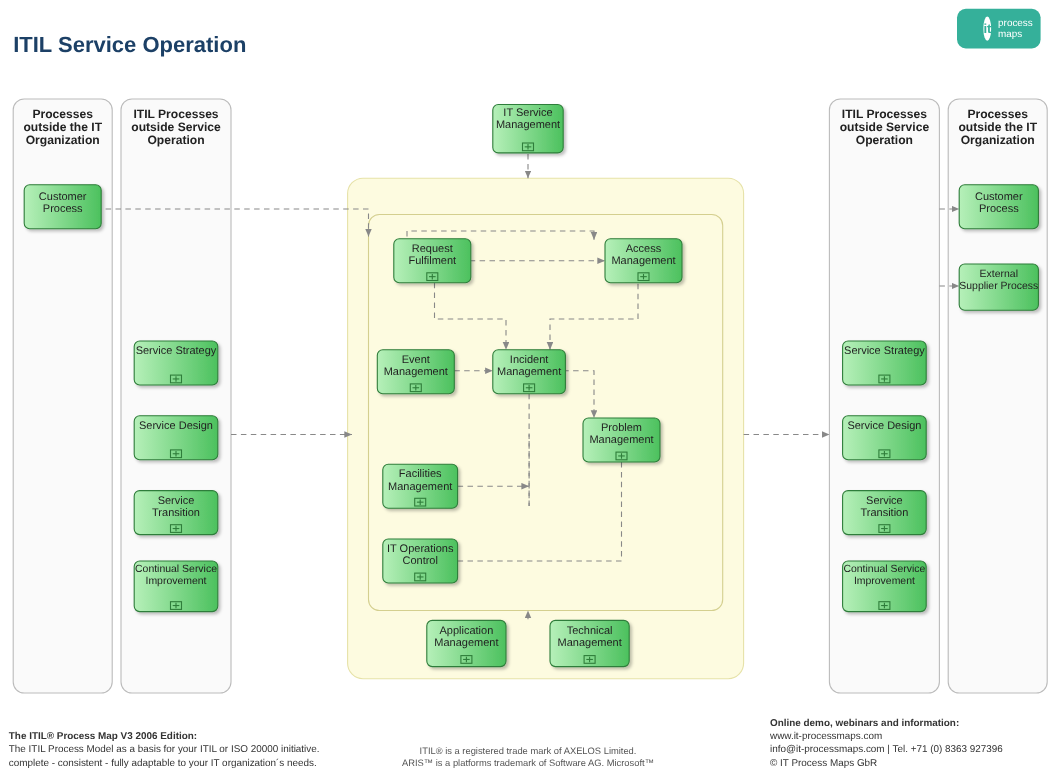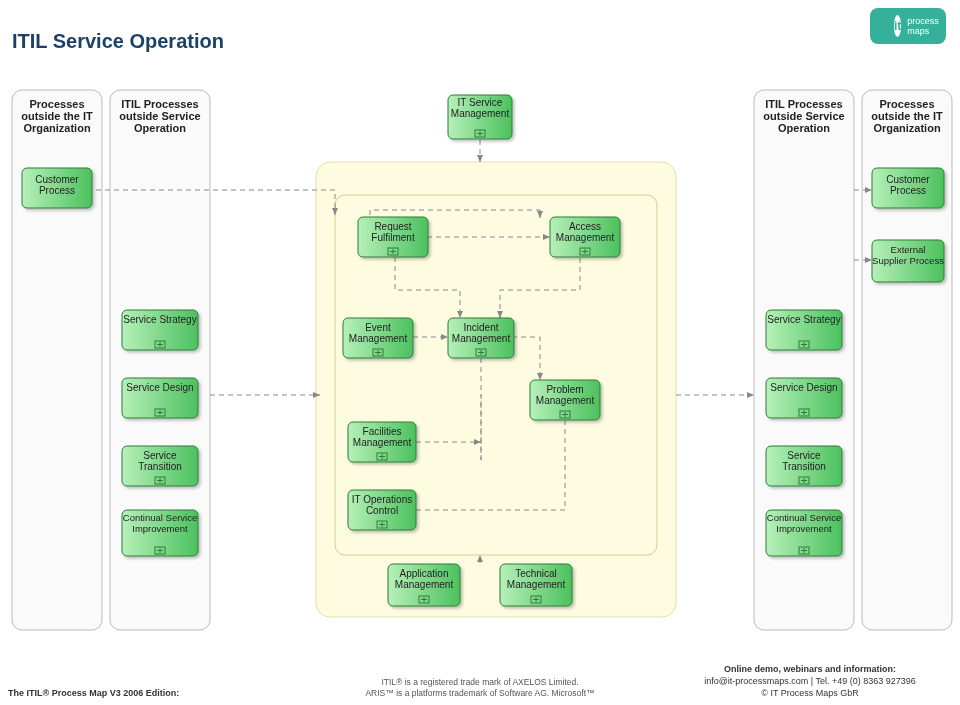--- a/index.html
+++ b/index.html
@@ -66,27 +66,27 @@
     position: absolute;
     left: 0; right: 0;
     bottom: 6px;
     text-align: center;
     font-size: 8.5px;
     line-height: 11px;
     color: #555;
   }
   .footer-right {
     position: absolute;
-    right: 20px;
+    right: 0;
     bottom: 6px;
     width: 260px;
     font-size: 9px;
     line-height: 12px;
     color: #333;
-    text-align: center;
+    text-align: left;
   }
   .footer-right .hdr { font-weight: bold; }
 </style>
 </head>
 <body>
 
 <div class="title">ITIL Service Operation</div>
 <div class="logo">
   <div class="circle">it</div>
   <div class="txt">
@@ -318,22 +318,25 @@
     <foreignObject x="872" y="174" width="72" height="28"><div xmlns="http://www.w3.org/1999/xhtml" style="font-size:10px;text-align:center;font-family:Arial">Customer Process</div></foreignObject>
   </g>
   <g filter="url(#shadow)">
     <rect x="872" y="240" width="72" height="42" rx="5" fill="url(#greenGrad)" stroke="#2f7d3a"></rect>
     <foreignObject x="872" y="244" width="72" height="34"><div xmlns="http://www.w3.org/1999/xhtml" style="font-size:9.5px;text-align:center;font-family:Arial">External Supplier Process</div></foreignObject>
   </g>
 </svg>
 
 <div class="footer-left">
   <div class="hdr">The ITIL® Process Map V3 2006 Edition:</div>
+  <div>The ITIL Process Model as a basis for your ITIL or ISO 20000 initiative.</div>
+  <div>complete - consistent - fully adaptable to your IT organization´s needs.</div>
 </div>
 <div class="footer-mid">
   <div>ITIL® is a registered trade mark of AXELOS Limited.</div>
   <div>ARIS™ is a  platforms trademark of Software AG. Microsoft™</div>
 </div>
 <div class="footer-right">
   <div class="hdr">Online demo, webinars and information:</div>
-  <div>info@it-processmaps.com | Tel. +49 (0) 8363 927396</div>
+  <div>www.it-processmaps.com</div>
+  <div>info@it-processmaps.com | Tel. +71 (0) 8363 927396</div>
   <div>© IT Process Maps GbR</div>
 </div>
 
 </body></html>

